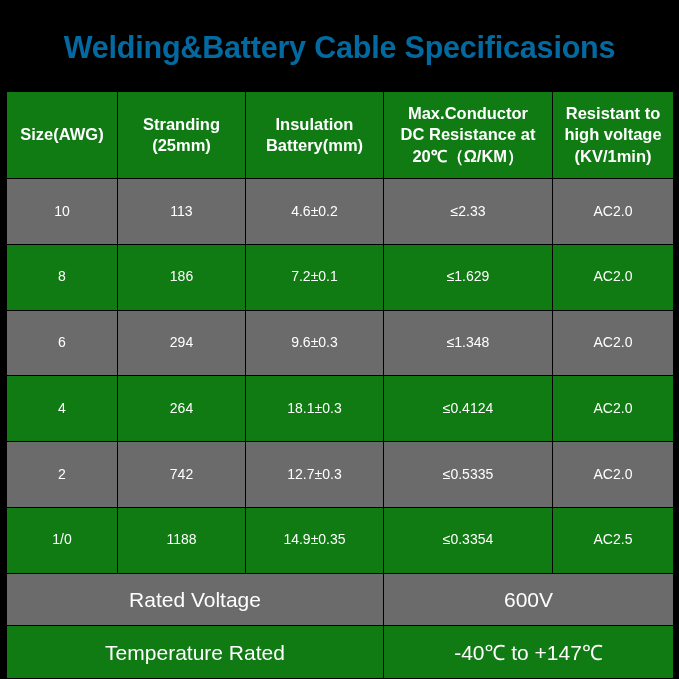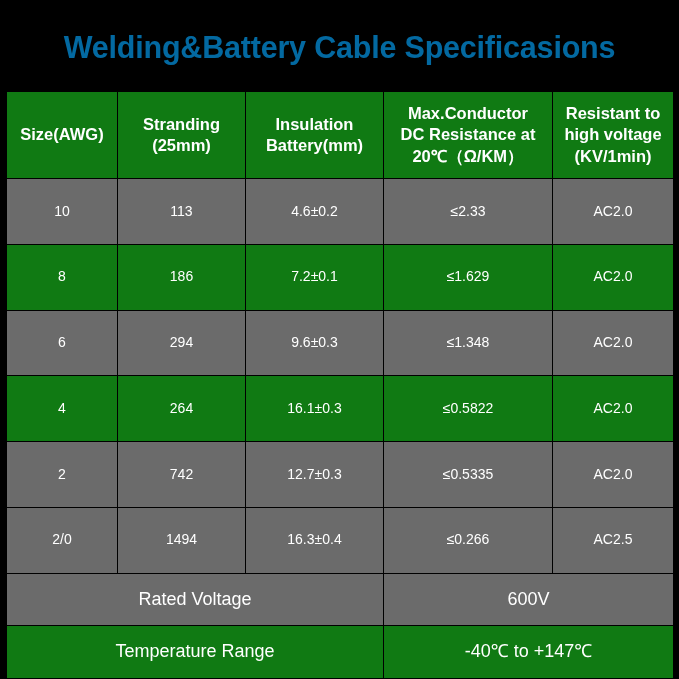--- a/index.html
+++ b/index.html
@@ -89,21 +89,21 @@
     font-weight: normal;
     line-height: 1.1;
   }
 
   tr.row-gray td { background: #6b6b6b; }
   tr.row-green td { background: #107a13; }
 
   
   tbody.footer-body td {
     height: 46.5px;
-    font-size: 18px;
+    font-size: 21px;
     line-height: 1.1;
   }
 
   td.footer-label {
     text-align: left;
     padding-left: 22px;
   }
 
   td.footer-value {
     text-align: center;
@@ -174,45 +174,45 @@
         <tr class="row-gray">
           <td>6</td>
           <td>294</td>
           <td>9.6±0.3</td>
           <td>≤1.348</td>
           <td>AC2.0</td>
         </tr>
         <tr class="row-green">
           <td>4</td>
           <td>264</td>
-          <td>16.1±0.3</td>
-          <td>≤0.5822</td>
+          <td>18.1±0.3</td>
+          <td>≤0.4124</td>
           <td>AC2.0</td>
         </tr>
         <tr class="row-gray">
           <td>2</td>
           <td>742</td>
           <td>12.7±0.3</td>
           <td>≤0.5335</td>
           <td>AC2.0</td>
         </tr>
-        <tr class="row-gray">
-          <td>2/0</td>
-          <td>1494</td>
-          <td>16.3±0.4</td>
-          <td>≤0.266</td>
+        <tr class="row-green">
+          <td>1/0</td>
+          <td>1188</td>
+          <td>14.9±0.35</td>
+          <td>≤0.3354</td>
           <td>AC2.5</td>
         </tr>
       </tbody>
 
     <tbody class="footer-body" id="footer-body">
         <tr class="row-gray">
           <td class="footer-label" colspan="3">Rated Voltage</td>
           <td class="footer-value" colspan="2">600V</td>
         </tr>
         <tr class="row-green">
-          <td class="footer-label" colspan="3">Temperature Range</td>
+          <td class="footer-label" colspan="3">Temperature Rated</td>
           <td class="footer-value" colspan="2">-40℃ to +147℃</td>
         </tr>
       </tbody>
   </table>
 
 </div>
 
 </body></html>

